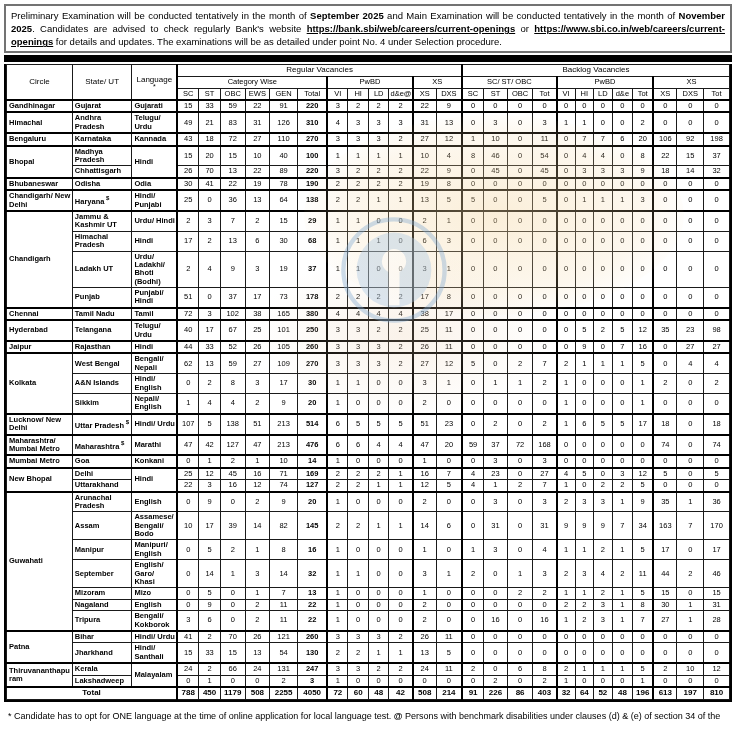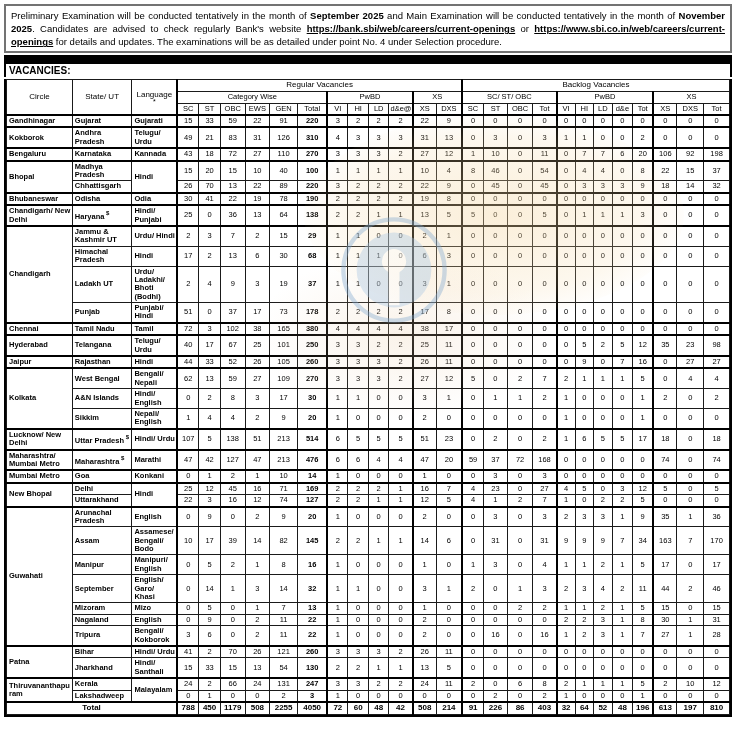--- a/index.html
+++ b/index.html
@@ -33,21 +33,20 @@
 </style>
 </head>
 <body>
 
 <div class="page">
 
   <div class="intro-box" id="intro"><span>Preliminary Examination will be conducted tentatively in the month of </span><span style="font-weight: bold;">September 2025</span><span> and Main Examination will be conducted tentatively in the month of </span><span style="font-weight: bold;">November 2025</span><span>. Candidates are advised to check regularly Bank's website </span><span class="lnk" style="font-weight: bold;">https://bank.sbi/web/careers/current-openings</span><span> or </span><span class="lnk" style="font-weight: bold;">https://www.sbi.co.in/web/careers/current-openings</span><span> for details and updates. The examinations will be as detailed under point No. 4 under Selection procedure.</span></div>
 
   <div class="divider"></div>
 
-  <div class="vac-head">VACANCIES:</div>
 
   <div class="outer">
     <table id="vtable">
         <colgroup>
           <col style="width: 64px;">
           <col style="width: 58px;">
           <col style="width: 44px;">
           <col style="width: 21px;">
           <col style="width: 21px;">
           <col style="width: 24px;">
@@ -138,21 +137,21 @@
             <td class="sepL">0</td>
             <td>0</td>
             <td>0</td>
             <td>0</td>
             <td>0</td>
             <td class="sepL">0</td>
             <td>0</td>
             <td>0</td>
           </tr>
           <tr class="grp">
-            <td rowspan="1" class="txt">Kokborok</td>
+            <td rowspan="1" class="txt">Himachal</td>
             <td class="txt">Andhra Pradesh</td>
             <td rowspan="1" class="txt">Telugu/ Urdu</td>
             <td class="sepL">49</td>
             <td>21</td>
             <td>83</td>
             <td>31</td>
             <td>126</td>
             <td class="tot ">310</td>
             <td class="sepL">4</td>
             <td>3</td>
@@ -1078,20 +1077,21 @@
             <td>48</td>
             <td>196</td>
             <td class="sepL">613</td>
             <td>197</td>
             <td>810</td>
           </tr>
         </tbody>
       </table>
   </div>
 
+  <div class="footnote" id="footnote"><span>* Candidate has to opt for ONE language at the time of online application for local language test. </span><span style="font-weight: bold;">@</span><span> Persons with benchmark disabilities under clauses (d) &amp; (e) of section 34 of the </span></div>
 
   <div class="wm wm-cream"></div>
   <div class="wm wm-cream2"></div>
   <svg class="wm wm-logo" viewBox="0 0 100 100">
     <circle cx="50" cy="50" r="46" fill="none" stroke="#7fa8d0" stroke-width="4"></circle>
     <circle cx="50" cy="50" r="34" fill="#a8c6e4"></circle>
     <circle cx="50" cy="42" r="11" fill="#ffffff"></circle>
     <rect x="45" y="46" width="10" height="36" fill="#ffffff"></rect>
   </svg>
 

